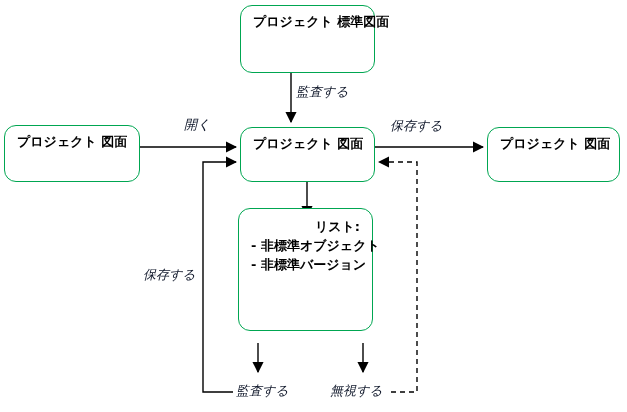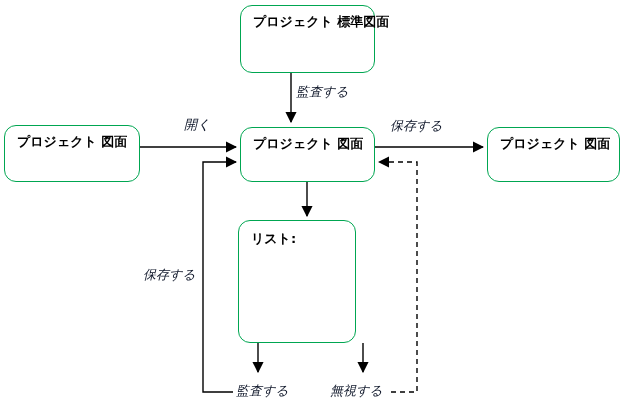--- a/index.html
+++ b/index.html
@@ -25,21 +25,21 @@
     font-size: 13px;
     font-weight: bold;
     color: #000000;
     white-space: nowrap;
     line-height: 16px;
   }
   .node-standard { left: 240px; top: 5px;   width: 135px; height: 68px; }
   .node-left     { left: 4px;   top: 125px; width: 136px; height: 57px; }
   .node-center   { left: 240px; top: 127px; width: 135px; height: 55px; }
   .node-right    { left: 487px; top: 127px; width: 133px; height: 55px; }
-  .node-list     { left: 238px; top: 220px; width: 118px; height: 123px; line-height: 19px; }
+  .node-list     { left: 238px; top: 208px; width: 135px; height: 123px; line-height: 19px; text-align: right; }
   .node-list .list-line { display: block; white-space: nowrap; }
   .edge-label {
     position: absolute;
     font-size: 13px;
     font-style: italic;
     color: #0f172a;
     white-space: nowrap;
     line-height: 15px;
   }
   .lbl-audit  { left: 296px; top: 84px; }
@@ -104,20 +104,22 @@
   <div class="node node-center">
     <span>プロジェクト 図面</span>
   </div>
 
   <div class="node node-right">
     <span>プロジェクト 図面</span>
   </div>
 
   <div class="node node-list">
     <span class="list-line">リスト:</span>
+    <span class="list-line">- 非標準オブジェクト</span>
+    <span class="list-line">- 非標準バージョン</span>
   </div>
 
   <div class="edge-label lbl-audit">監査する</div>
   <div class="edge-label lbl-open">開く</div>
   <div class="edge-label lbl-save">保存する</div>
   <div class="edge-label lbl-sync">保存する</div>
   <div class="edge-label lbl-accept">監査する</div>
   <div class="edge-label lbl-ignore">無視する</div>
 
 </div>

